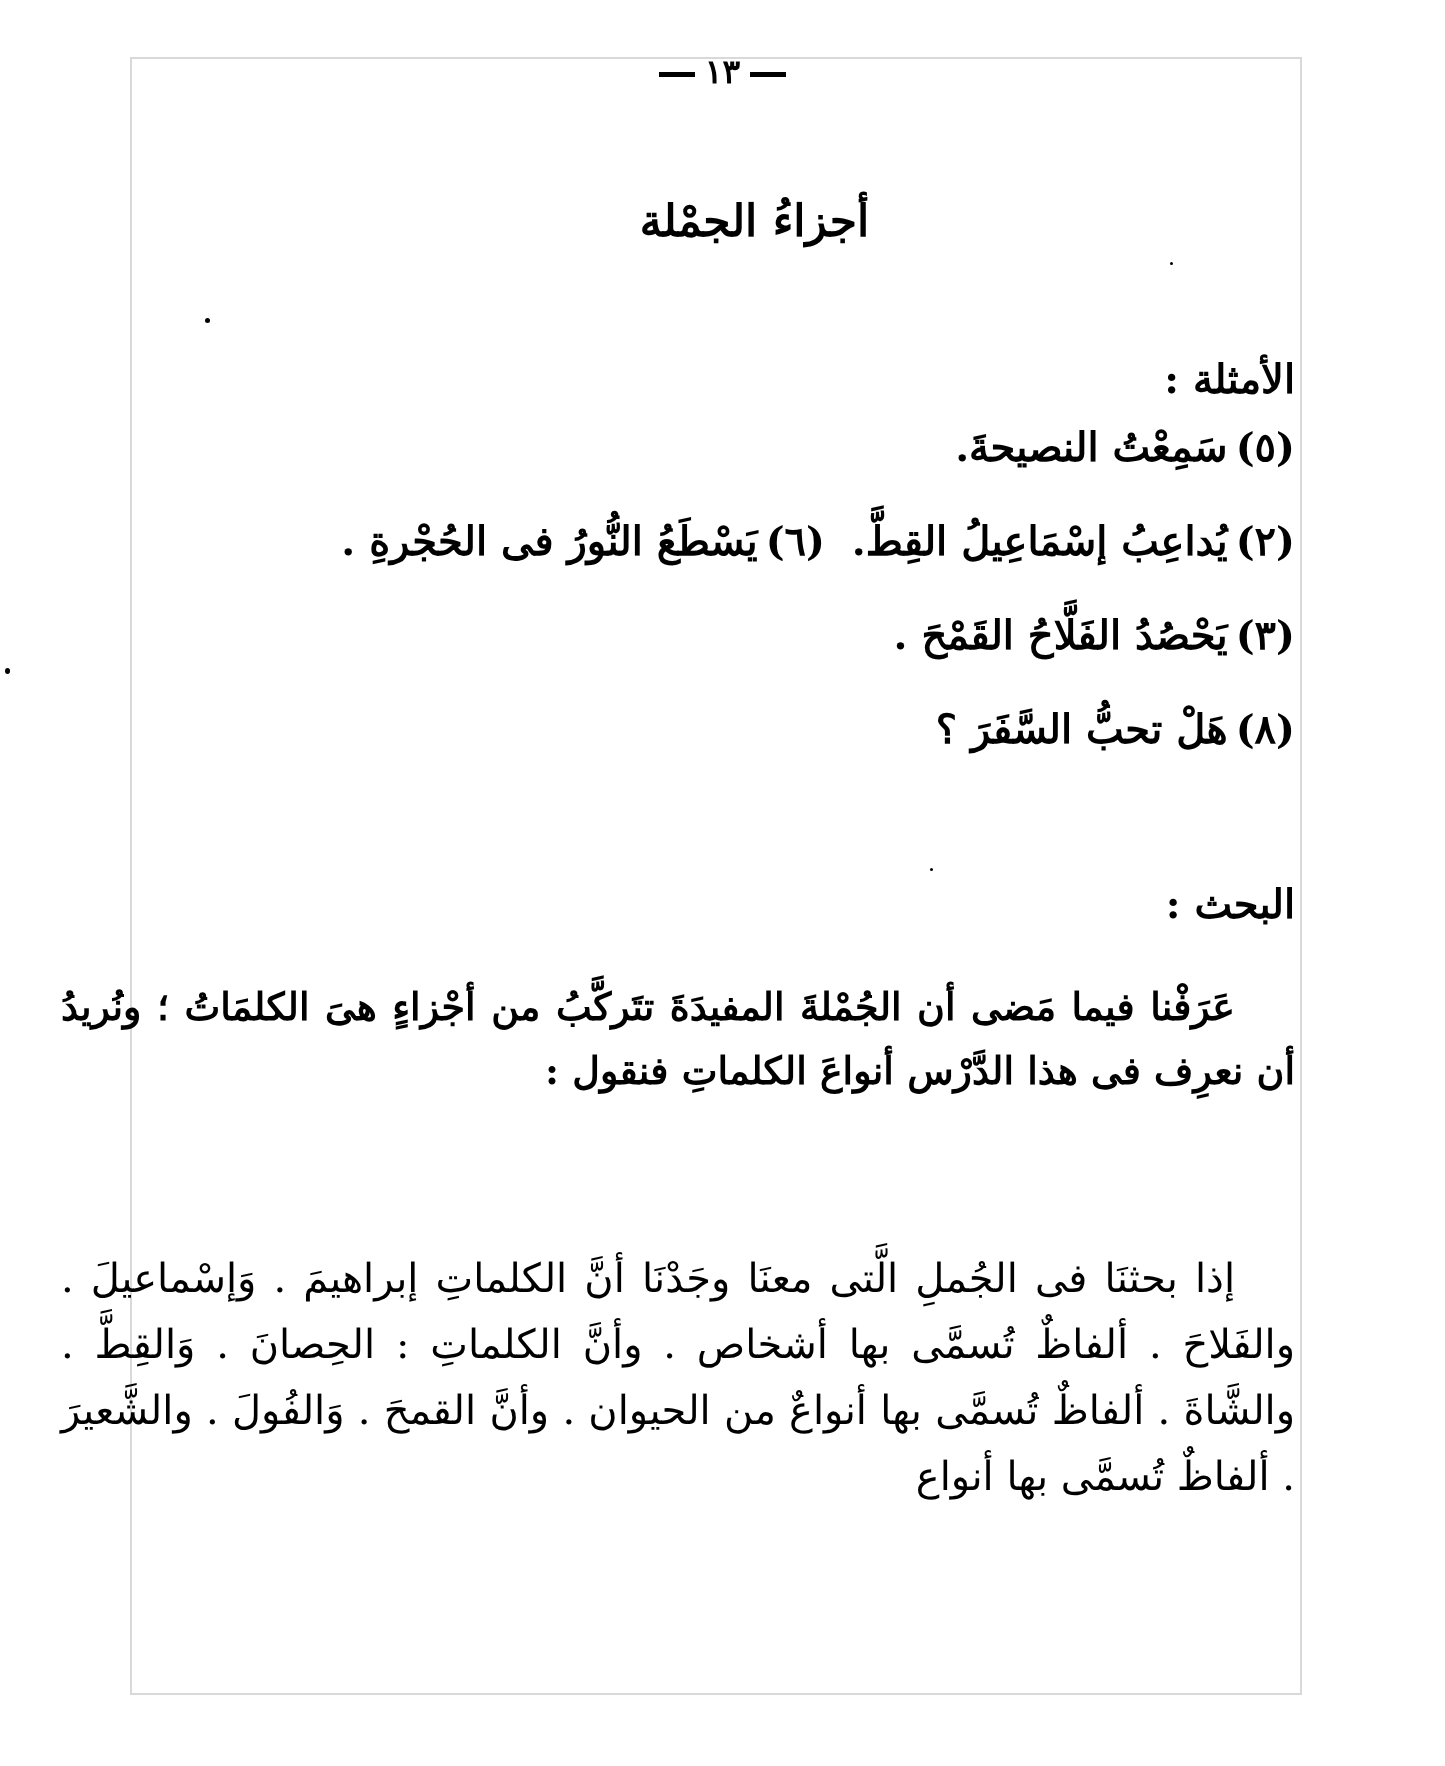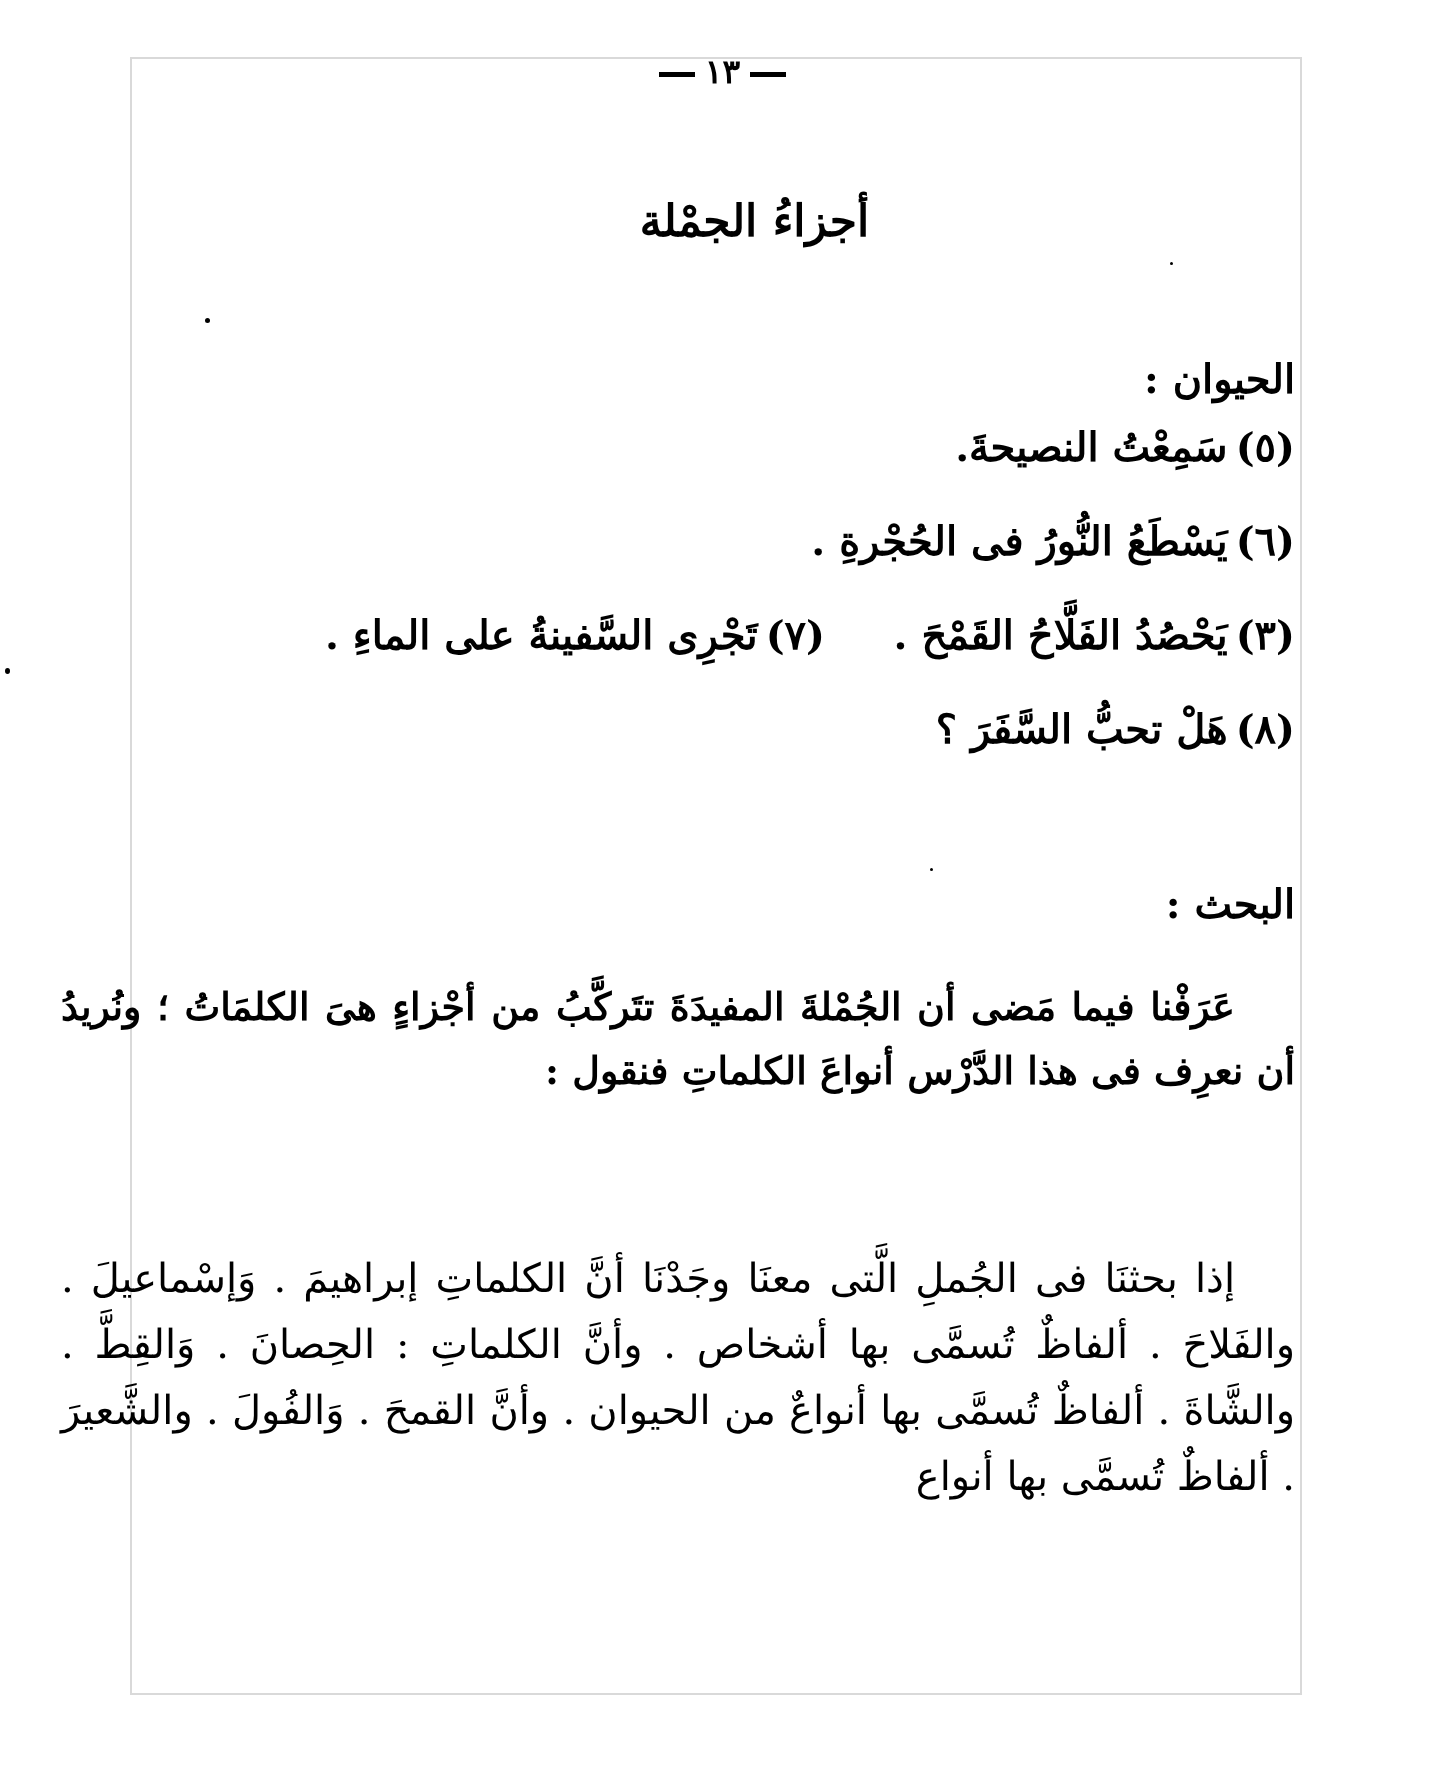--- a/index.html
+++ b/index.html
@@ -134,32 +134,32 @@
 <div class="stray-dot" style="left:1170px;top:262px;width:3px;height:3px;"></div>
 <div class="stray-dot" style="left:930px;top:868px;width:3px;height:3px;"></div>
 
 <div class="page-number">
   <span class="dash"></span><span>١٣</span><span class="dash"></span>
 </div>
 
 <div class="title">أجزاءُ الجمْلة</div>
 
 <div class="content">
-  <div class="section-label" style="top:355px;">الحيوان :</div>
+  <div class="section-label" style="top:355px;">الأمثلة :</div>
 
   <div class="examples">
     <div class="example-row">
       <span class="example-item"><span class="num">(٥)</span><span>سَمِعْتُ النصيحةَ.</span></span>
     </div>
     <div class="example-row">
+      <span class="example-item first"><span class="num">(٢)</span><span>يُداعِبُ إسْمَاعِيلُ القِطَّ.</span></span>
       <span class="example-item"><span class="num">(٦)</span><span>يَسْطَعُ النُّورُ فى الحُجْرةِ .</span></span>
     </div>
     <div class="example-row">
       <span class="example-item first"><span class="num">(٣)</span><span>يَحْصُدُ الفَلَّاحُ القَمْحَ .</span></span>
-      <span class="example-item"><span class="num">(٧)</span><span>تَجْرِى السَّفينةُ على الماءِ .</span></span>
     </div>
     <div class="example-row">
       <span class="example-item"><span class="num">(٨)</span><span>هَلْ تحبُّ السَّفَرَ ؟</span></span>
     </div>
   </div>
 
   <div class="section-label" style="top:880px;">البحث :</div>
 
   <div class="para bold" style="top:975px;"><span class="indent"></span><span>عَرَفْنا فيما مَضى أن الجُمْلةَ المفيدَةَ تتَركَّبُ من أجْزاءٍ هىَ الكلمَاتُ ؛ ونُريدُ أن نعرِف فى هذا الدَّرْس أنواعَ الكلماتِ فنقول :</span></div>
 

